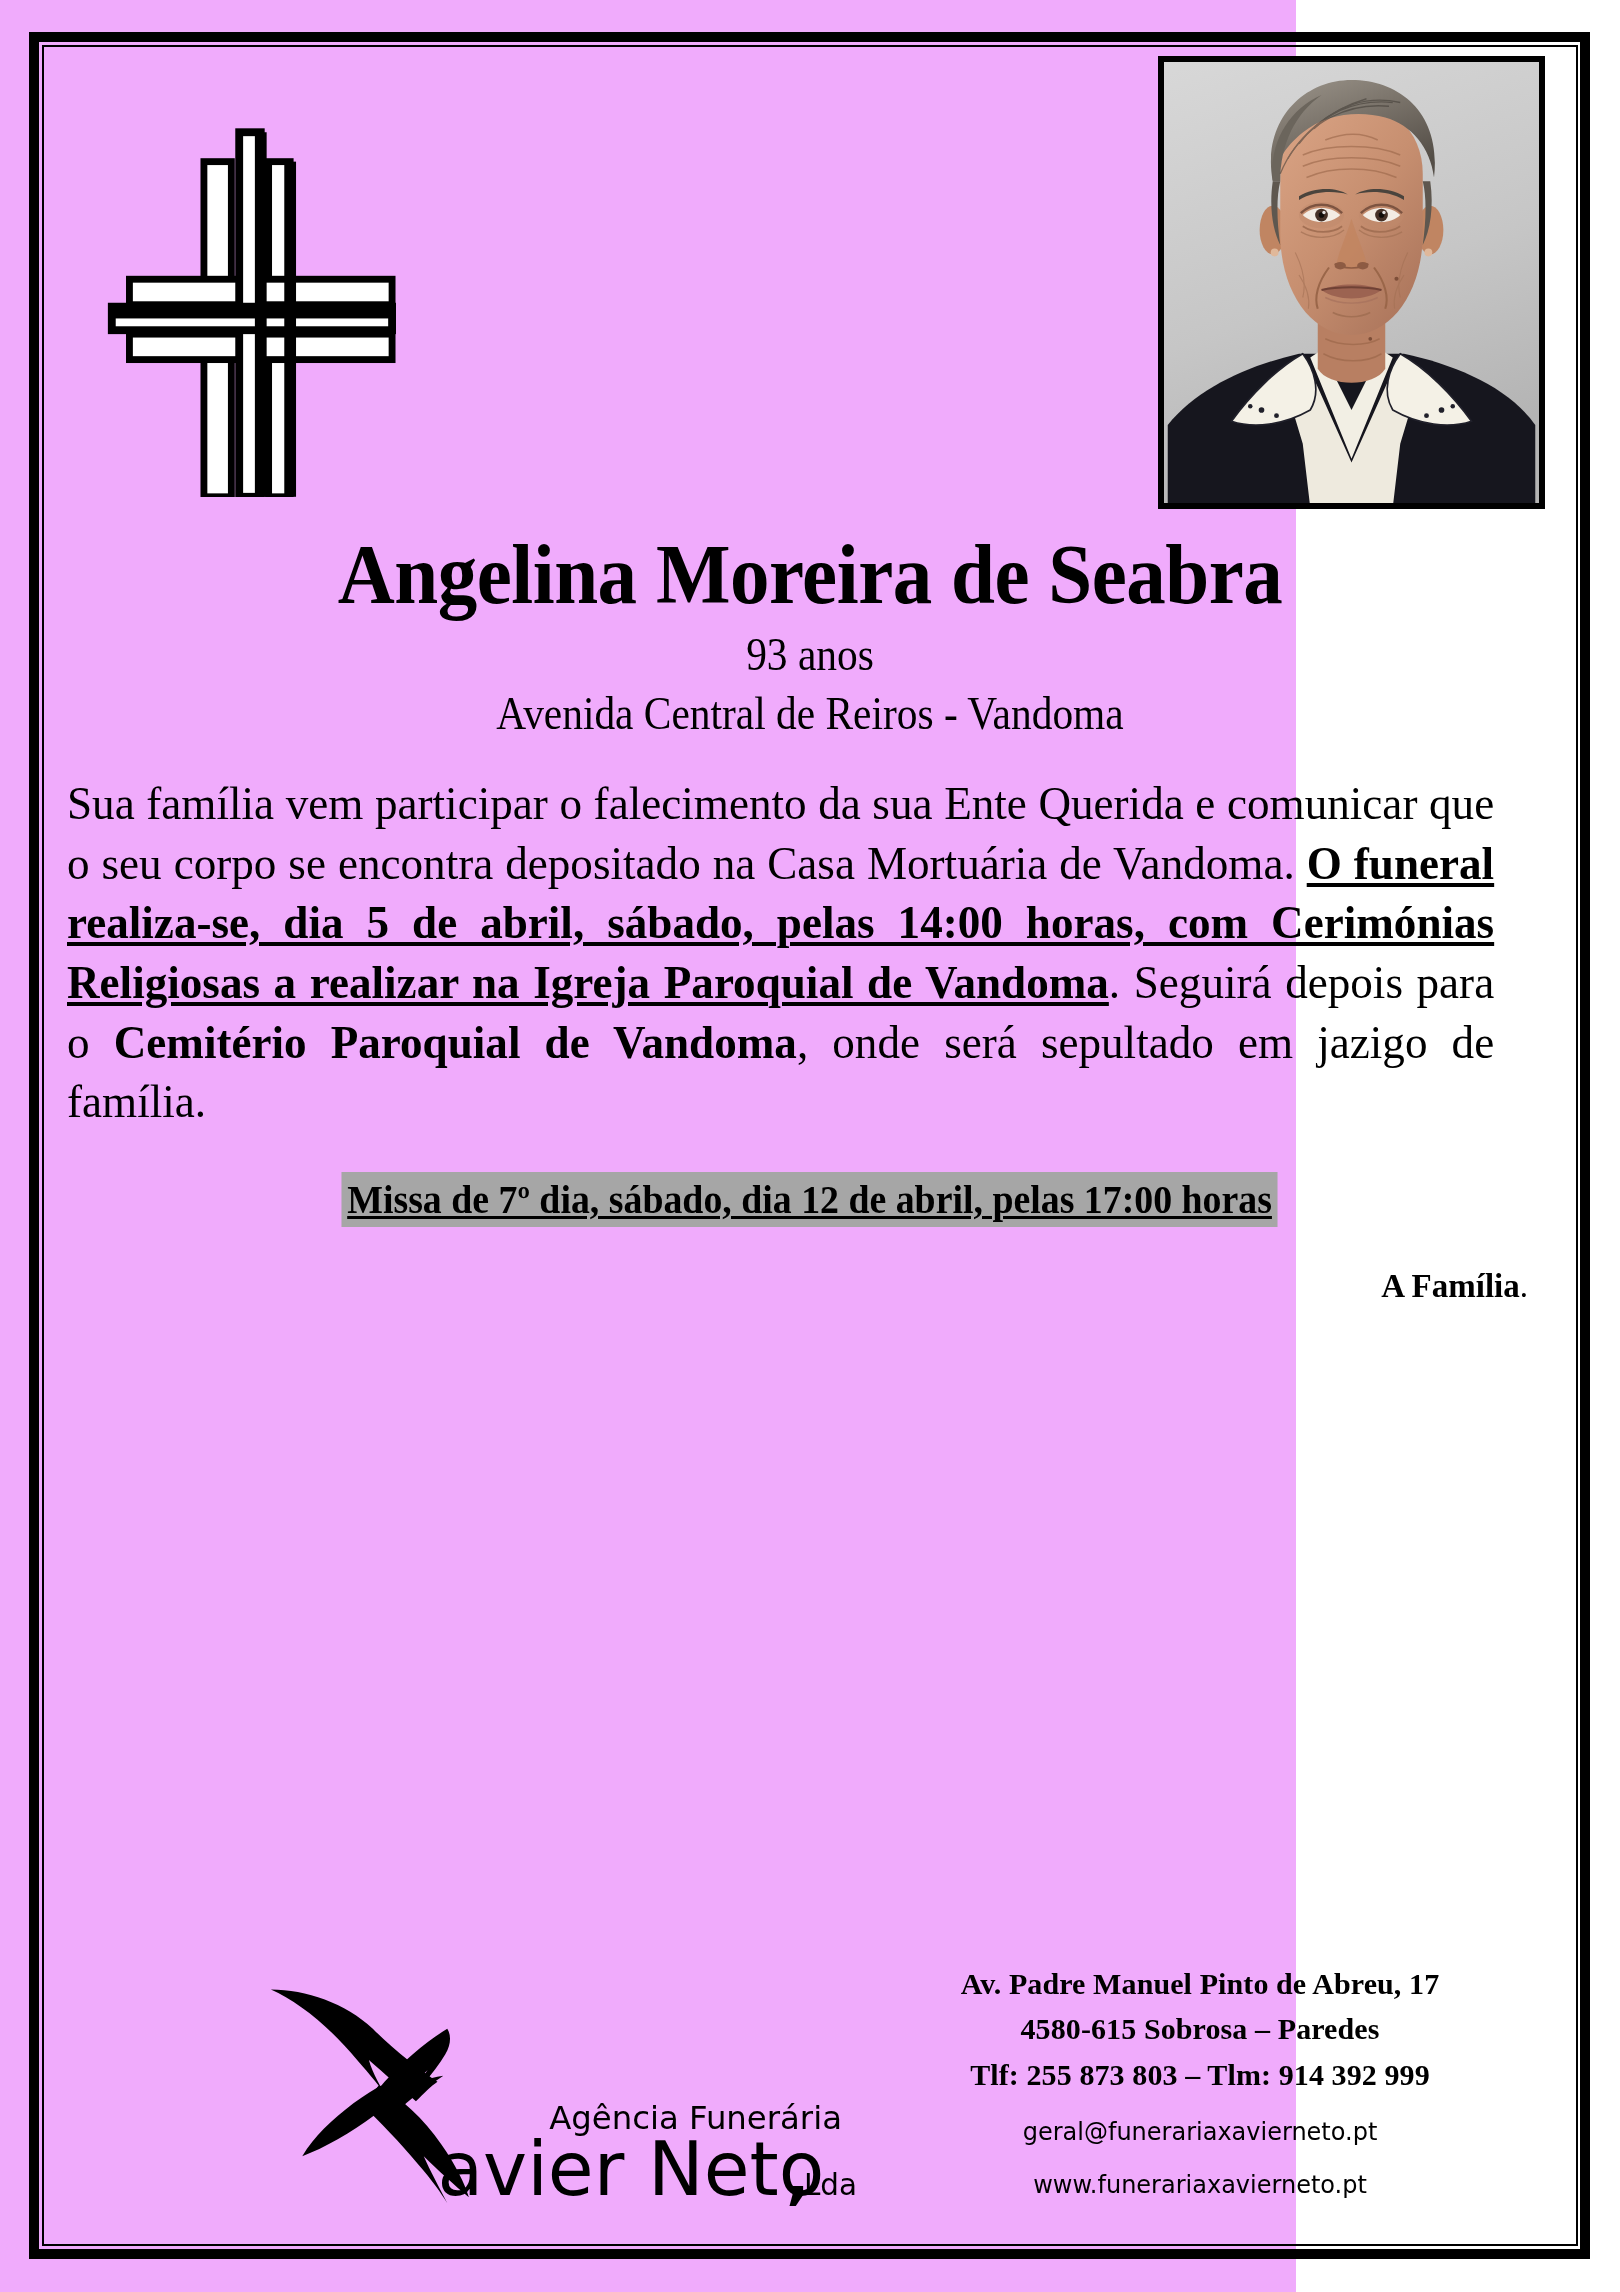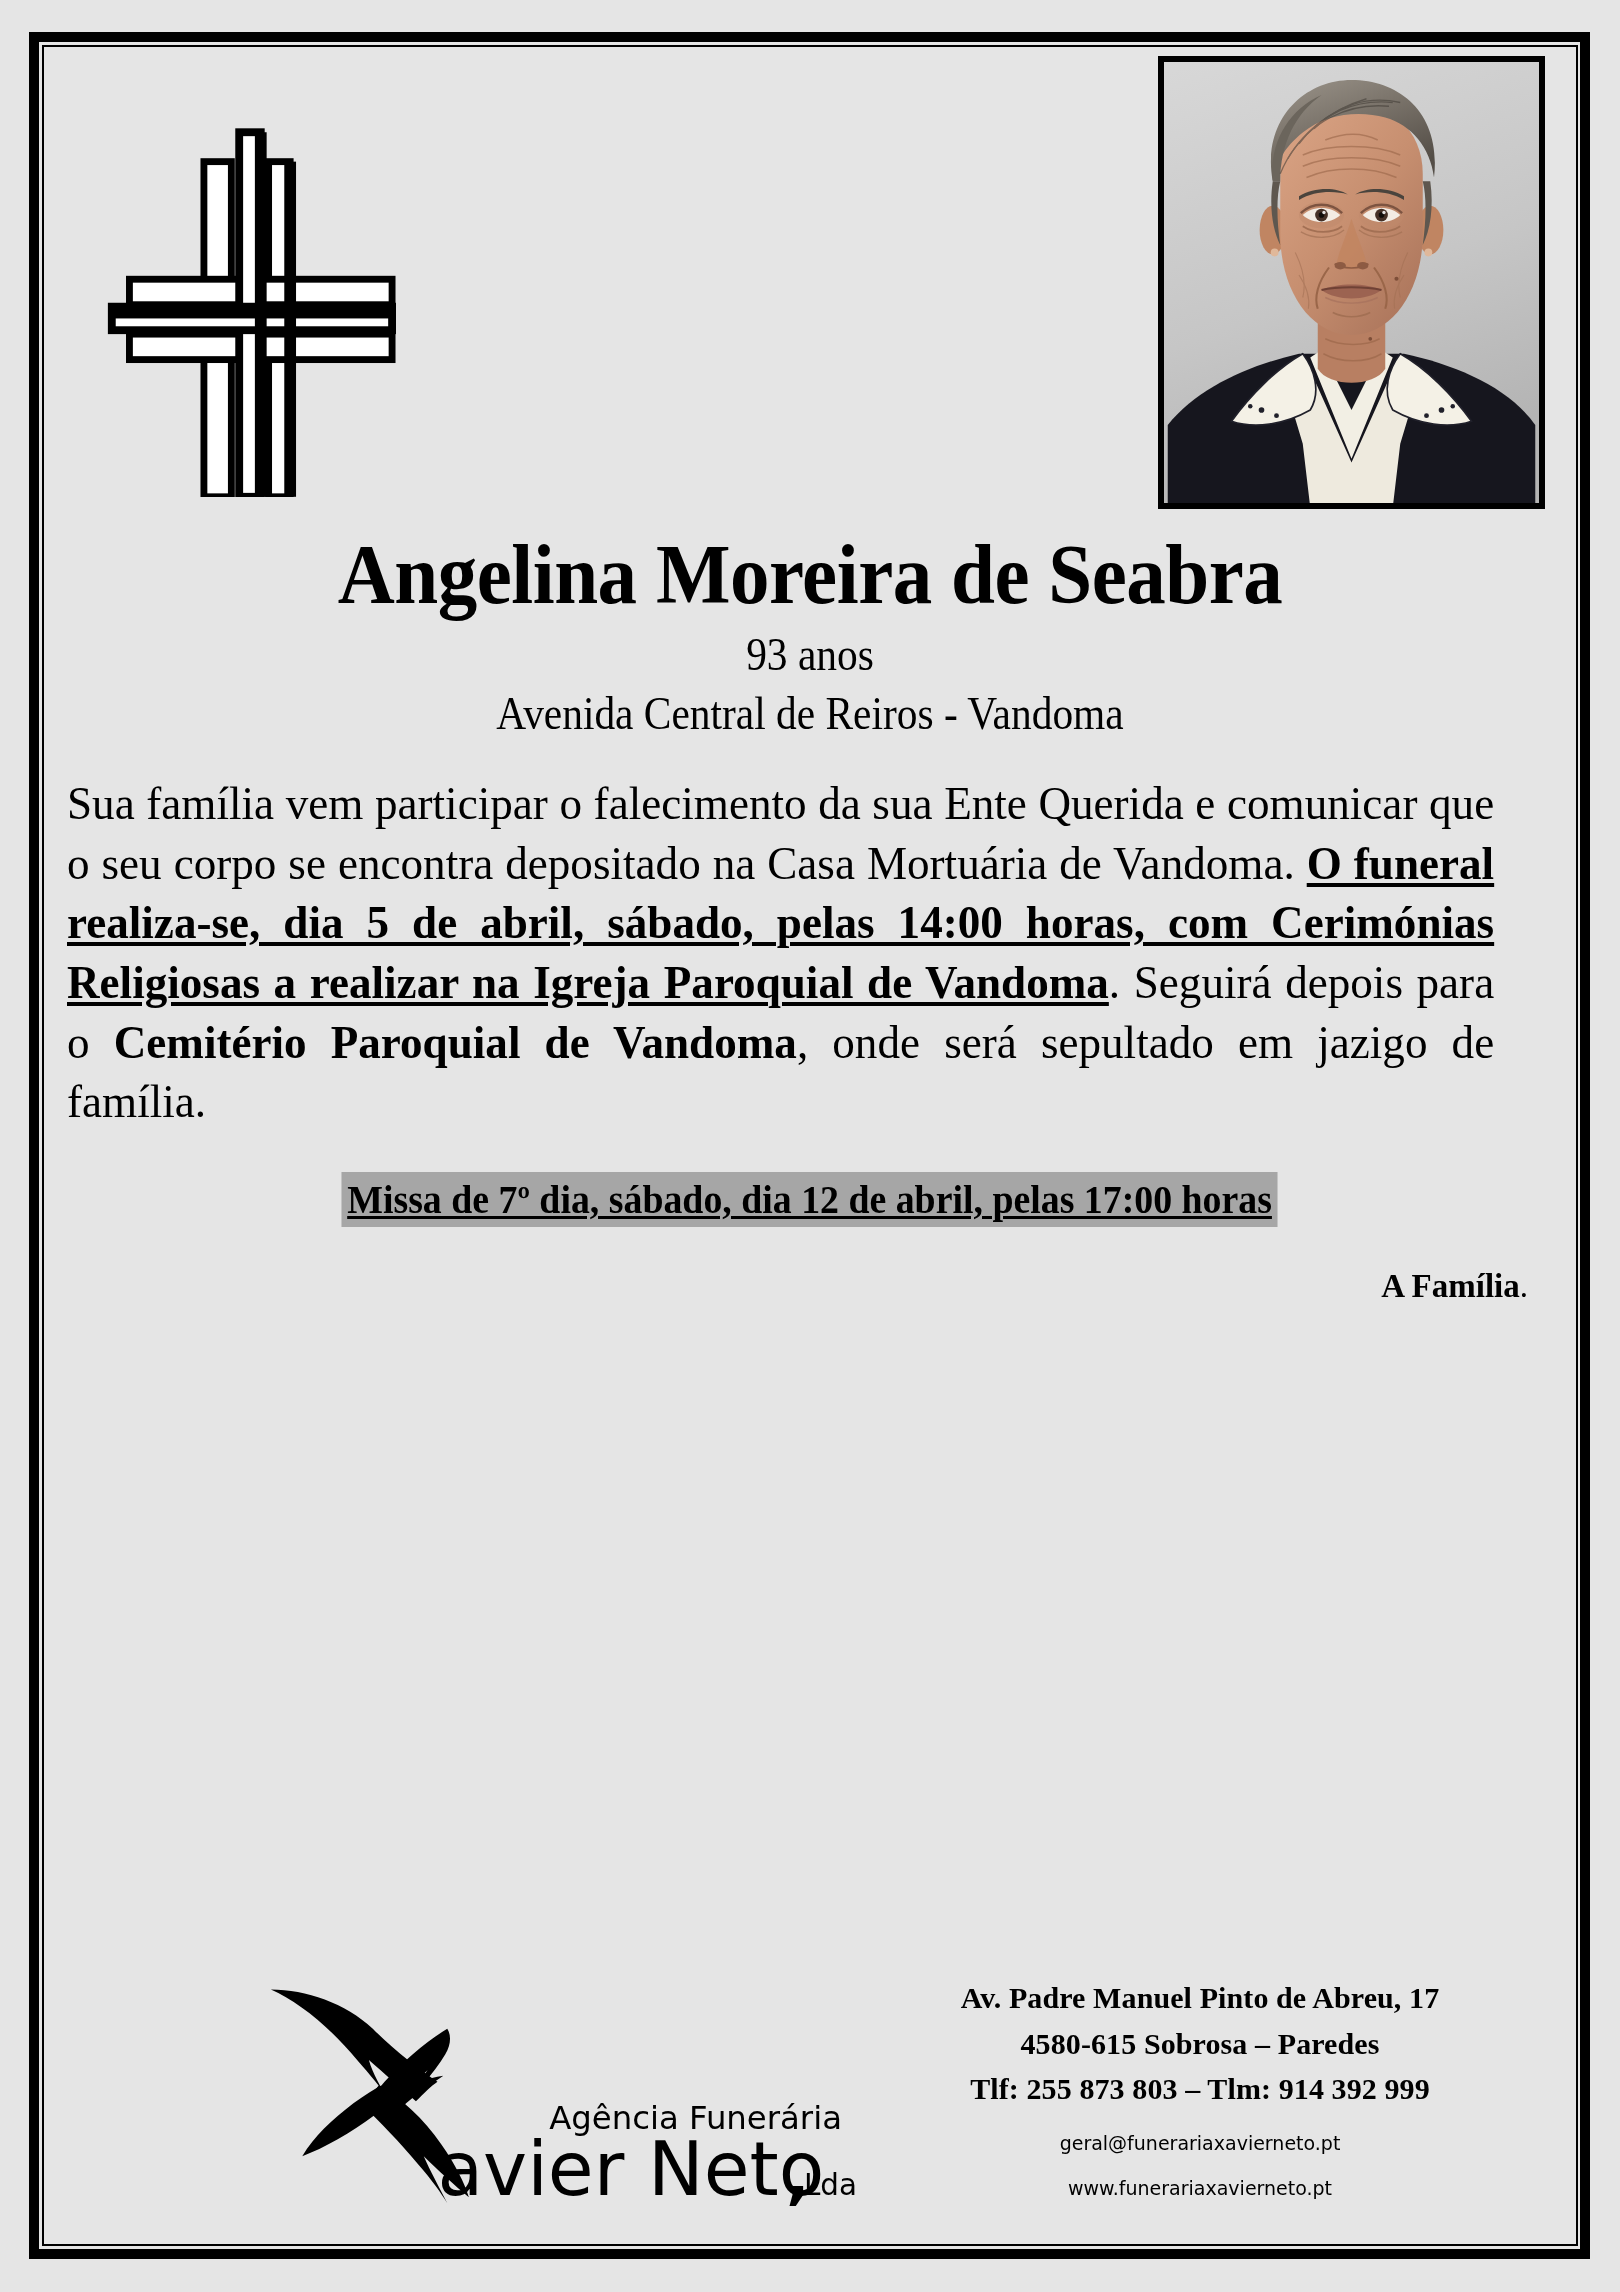--- a/index.html
+++ b/index.html
@@ -11,24 +11,24 @@
     width: 1620px;
     height: 2293px;
     font-family: "Liberation Serif", "DejaVu Serif", serif;
     color: #000000;
     overflow: hidden;
   }
 
   
   .page {
     position: relative;
-    width: 1620px;
+    width: 1296px;
     height: 2293px;
     box-sizing: border-box;
-    background: #e5e5e5;
+    background: #f0abfc;
     padding: 27.4px;
   }
   .frame-outer {
     position: absolute;
     left: 29px;
     top: 32px;
     width: 1561px;
     height: 2227px;
     border: 10.8px solid #000000;
     box-sizing: border-box;
@@ -182,21 +182,21 @@
   .contact-line {
     font-family: "Liberation Serif", "DejaVu Serif", serif;
     font-weight: bold;
     font-size: 30px;
     line-height: 1.52;
     letter-spacing: 0.1px;
   }
   .contact-web {
     font-family: "DejaVu Sans", "Liberation Sans", sans-serif;
     font-weight: normal;
-    font-size: 19px;
+    font-size: 24px;
     line-height: 1.46;
     margin-top: 17.6px;
   }
 </style>
 </head>
 <body>
 
 <div class="page">
   <div class="frame-outer"></div>
   <div class="frame-inner"></div>

